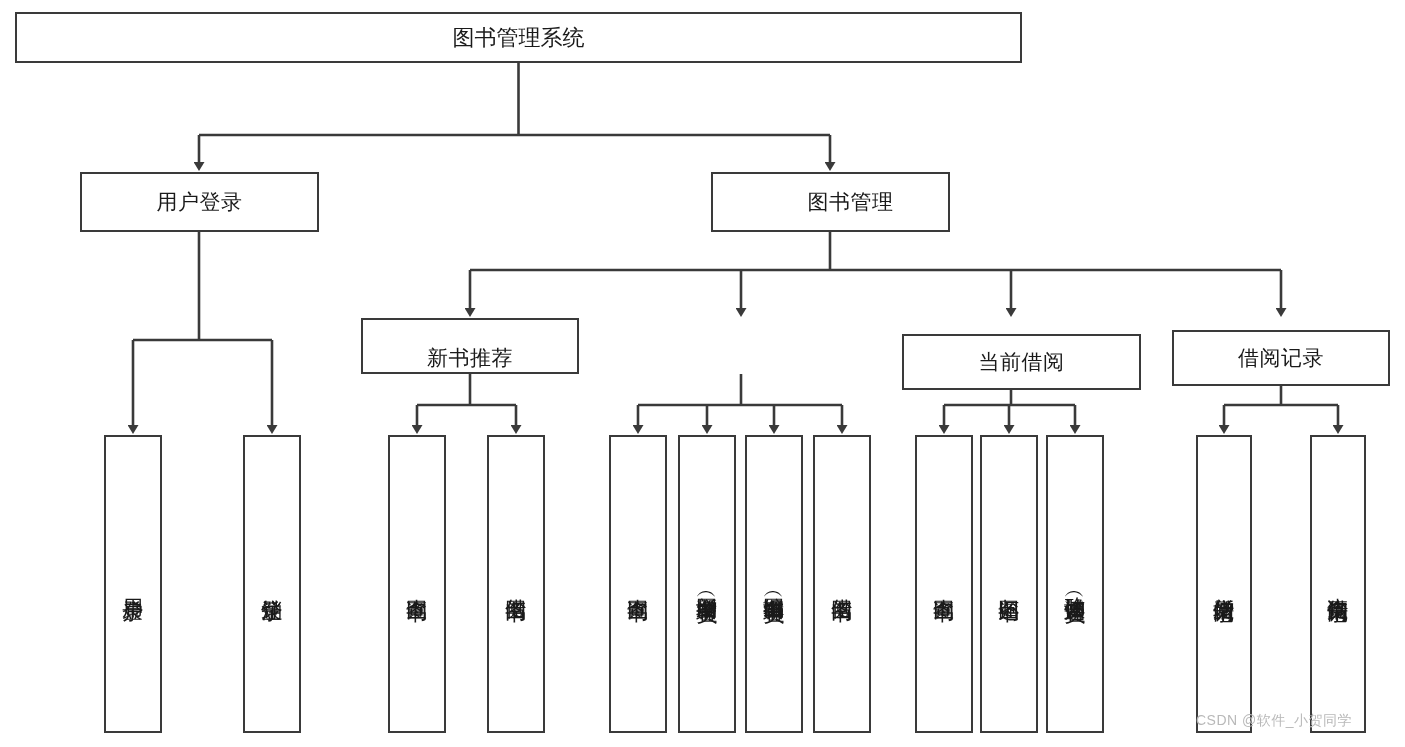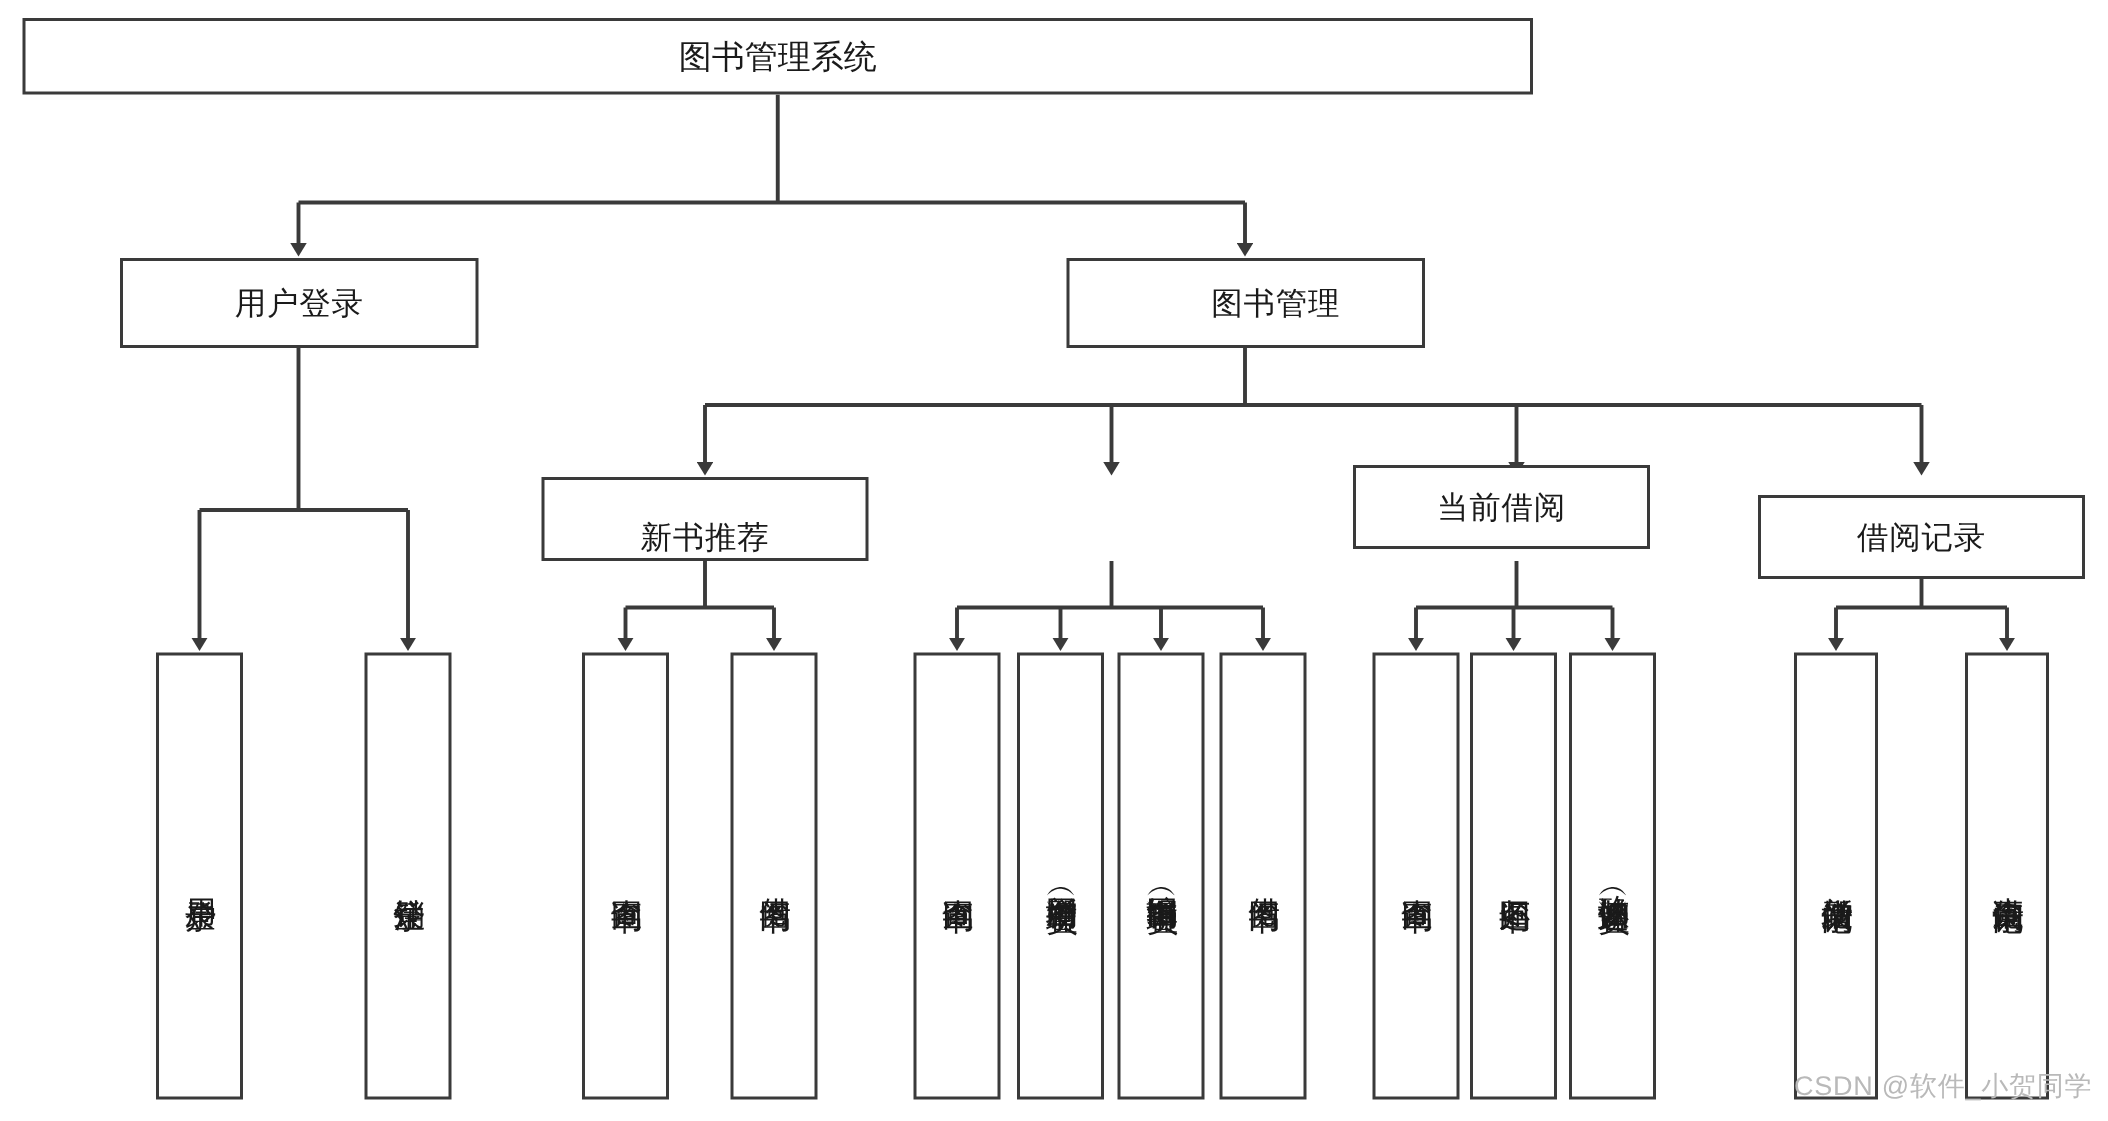--- a/index.html
+++ b/index.html
@@ -51,21 +51,21 @@
     writing-mode: vertical-rl;
     text-orientation: upright;
     font-size: 21px;
     line-height: 1.32;
     letter-spacing: 1px;
     text-align: center;
     white-space: nowrap;
   }
   .watermark {
     position: absolute;
-    font-size: 18px;
+    font-size: 14px;
     color: #b9b9b9;
     white-space: nowrap;
     letter-spacing: 0.5px;
   }
 </style>
 </head>
 <body>
 
 <div id="canvas">
 
@@ -141,21 +141,21 @@
   <div class="node node-h" style="left:80px; top:172px; width:239px; height:60px;">
     <span>用户登录</span>
   </div>
   <div class="node node-h" style="left:711px; top:172px; width:239px; height:60px;padding-left:40px;">
     <span>图书管理</span>
   </div>
 
   <div class="node node-h" style="left:361px; top:318px; width:218px; height:56px;align-items:flex-end;">
     <span>新书推荐</span>
   </div>
-  <div class="node node-h" style="left:902px; top:310px; width:198px; height:56px;">
+  <div class="node node-h" style="left:902px; top:334px; width:239px; height:56px;">
     <span>当前借阅</span>
   </div>
   <div class="node node-h" style="left:1172px; top:318px; width:218px; height:56px;margin-top:12px;">
     <span>借阅记录</span>
   </div>
 
   <div class="node node-leaf" style="left:104px; top:435px; width:58px; height:298px;">
     <span class="vtext">用户登录</span>
   </div>
   <div class="node node-leaf" style="left:243px; top:435px; width:58px; height:298px;">

